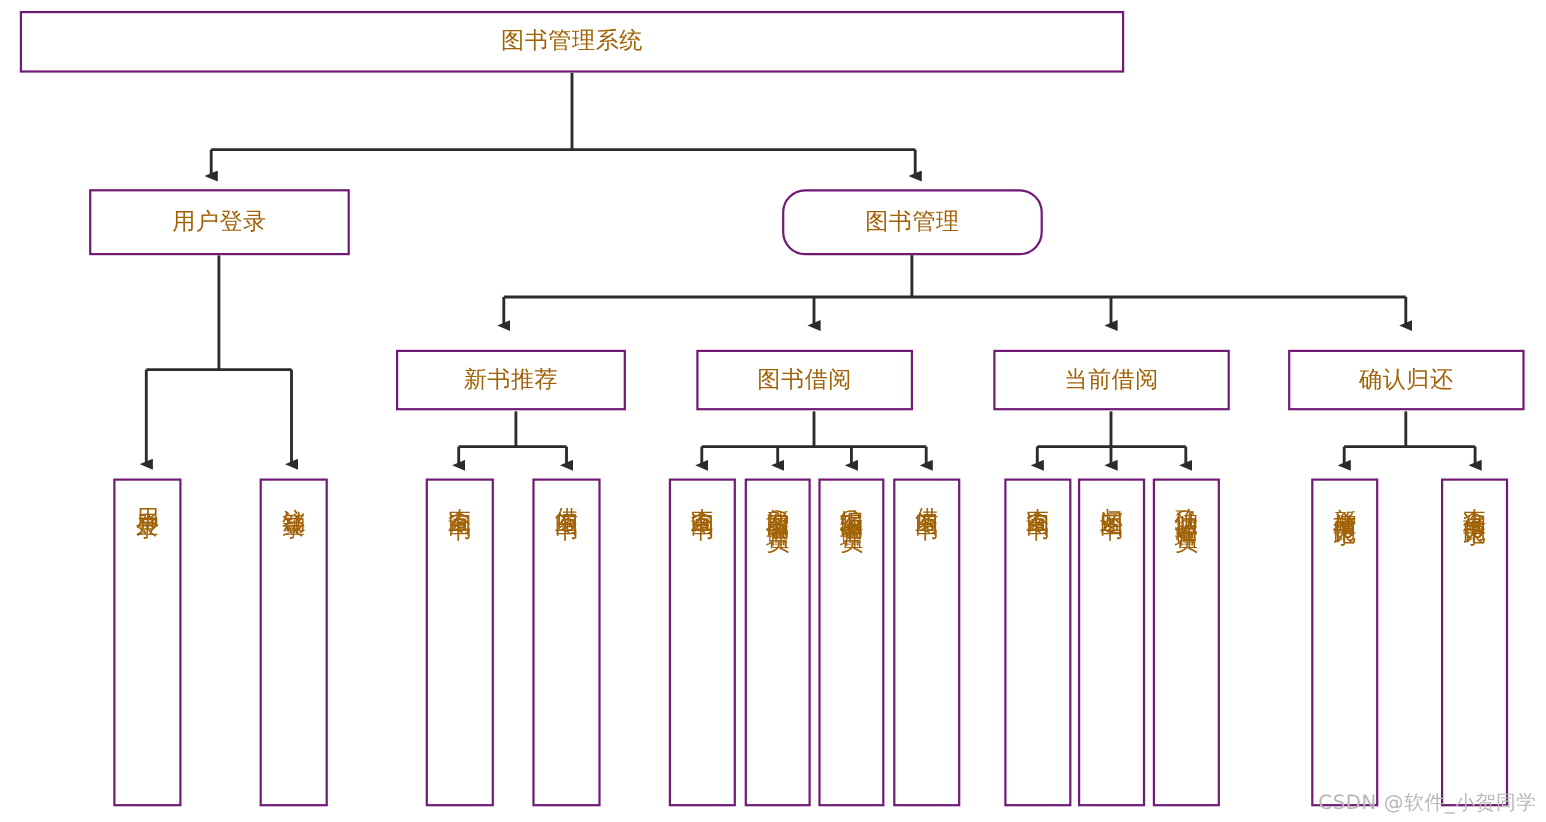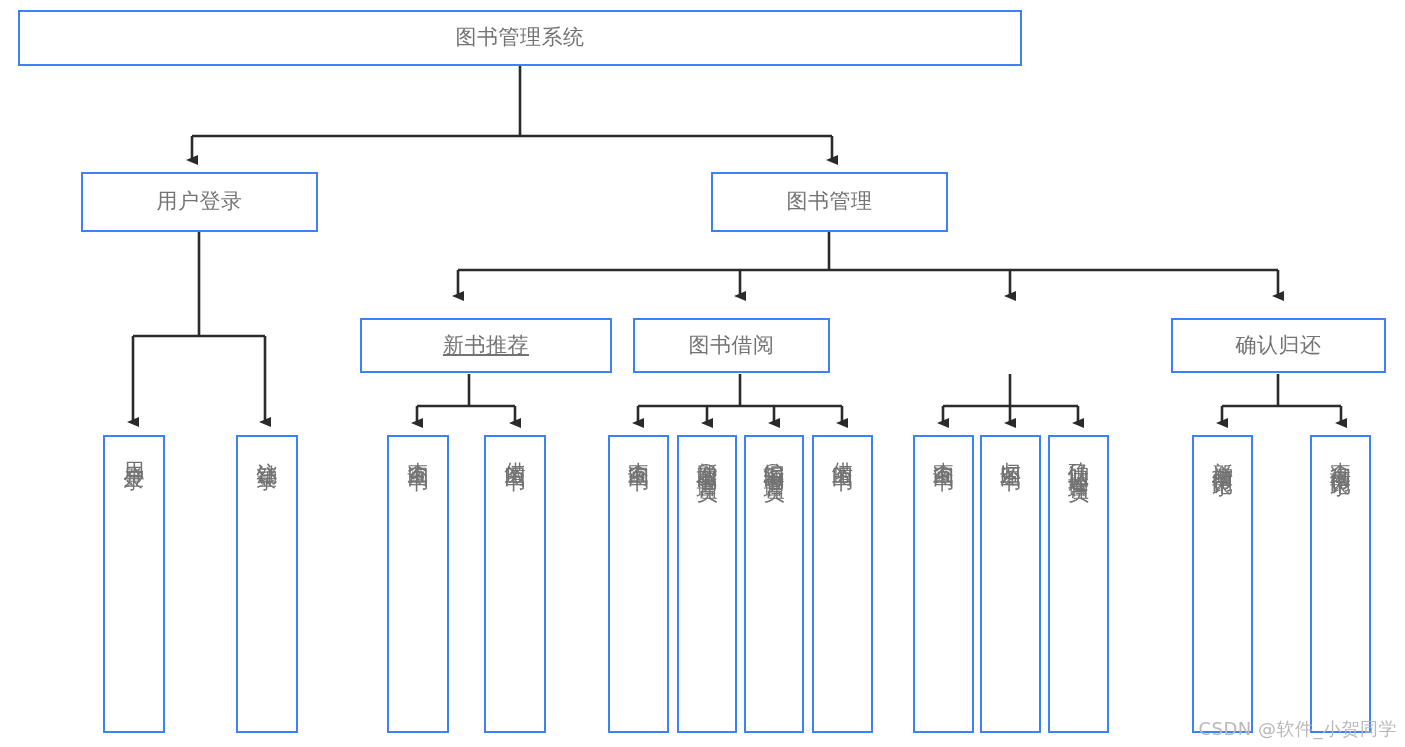--- a/index.html
+++ b/index.html
@@ -21,26 +21,26 @@
     position: absolute;
     left: 0;
     top: 0;
     width: 1405px;
     height: 747px;
     pointer-events: none;
   }
   .node {
     position: absolute;
     box-sizing: border-box;
-    border: 2px solid #3b82f6;
+    border: 2px solid #701a75;
     background: #ffffff;
     display: flex;
     align-items: center;
     justify-content: center;
-    color: #737373;
+    color: #a16207;
   }
   .node.h {
     font-size: 21px;
     line-height: 1.1;
     letter-spacing: 0.5px;
   }
   .node.v {
     font-size: 21px;
     line-height: 1.15;
     letter-spacing: 1px;
@@ -124,29 +124,32 @@
     </g>
   </svg>
 
   <div class="node h" id="root-node">
     <span>图书管理系统</span>
   </div>
 
   <div class="node h" style="left:81px; top:172px; width:237px; height:60px;">
     <span>用户登录</span>
   </div>
-  <div class="node h" style="left:711px; top:172px; width:237px; height:60px;">
+  <div class="node h" style="left:711px; top:172px; width:237px; height:60px;border-radius:21px;">
     <span>图书管理</span>
   </div>
 
-  <div class="node h" style="left:360px; top:318px; width:252px; height:55px;text-decoration:underline;">
+  <div class="node h" style="left:360px; top:318px; width:209px; height:55px;">
     <span>新书推荐</span>
   </div>
   <div class="node h" style="left:633px; top:318px; width:197px; height:55px;">
     <span>图书借阅</span>
+  </div>
+  <div class="node h" style="left:903px; top:318px; width:215px; height:55px;">
+    <span>当前借阅</span>
   </div>
   <div class="node h" style="left:1171px; top:318px; width:215px; height:55px;">
     <span>确认归还</span>
   </div>
 
   <div class="node v" style="left:103px; top:435px; width:62px; height:298px;">
     <span class="vtext">用户登录</span>
   </div>
   <div class="node v" style="left:236px; top:435px; width:62px; height:298px;">
     <span class="vtext">注销登录</span>

